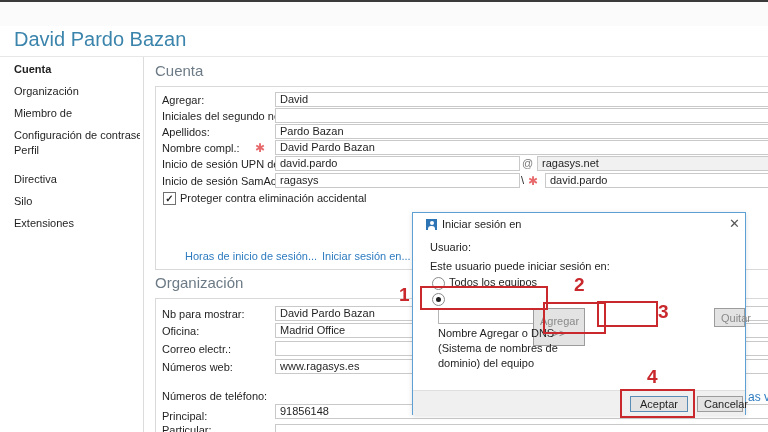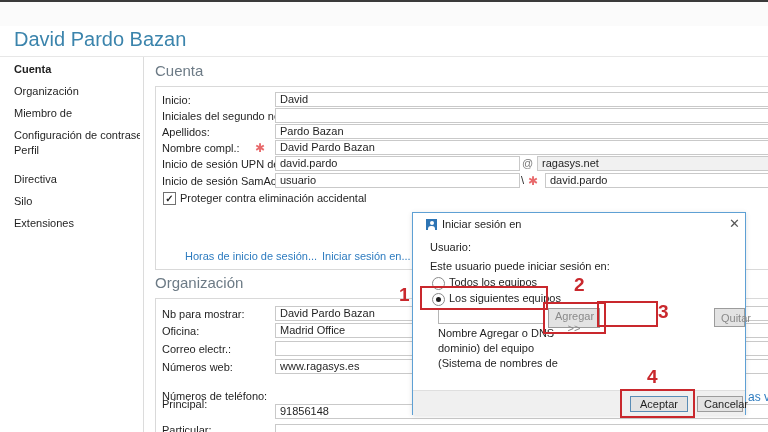--- a/index.html
+++ b/index.html
@@ -60,40 +60,40 @@
 <div class="abs side-item" style="top:107px">Miembro de</div>
 <div class="abs side-item" style="top:129px">Configuración de contraseña</div>
 <div class="abs side-item" style="top:144px">Perfil</div>
 <div class="abs side-item" style="top:173px">Directiva</div>
 <div class="abs side-item" style="top:195px">Silo</div>
 <div class="abs side-item" style="top:217px">Extensiones</div>
 
 <div class="abs sechdr" style="left:155px;top:62px">Cuenta</div>
 <div class="abs sectionbox" style="left:155px;top:86px;width:618px;height:182px"></div>
 
-<span class="abs lbl" style="left:162px;top:94px">Inicio:</span>
+<span class="abs lbl" style="left:162px;top:94px">Agregar:</span>
 <div class="abs field" style="left:275px;top:92px;width:489px">David</div>
 
 <span class="abs lbl" style="left:162px;top:110px">Iniciales del segundo nom...</span>
 <div class="abs field" style="left:275px;top:108px;width:489px"></div>
 
 <span class="abs lbl" style="left:162px;top:126px">Apellidos:</span>
 <div class="abs field" style="left:275px;top:124px;width:489px">Pardo Bazan</div>
 
 <span class="abs lbl" style="left:162px;top:142px">Nombre compl.:</span>
 <span class="abs req" style="left:255px;top:141px">✱</span>
 <div class="abs field" style="left:275px;top:140px;width:489px">David Pardo Bazan</div>
 
 <span class="abs lbl" style="left:162px;top:158px">Inicio de sesión UPN de us...</span>
 <div class="abs field" style="left:275px;top:156px;width:239px">david.pardo</div>
 <span class="abs" style="left:522px;top:157px;color:#777">@</span>
 <div class="abs field combo" style="left:537px;top:156px;width:231px">ragasys.net</div>
 
 <span class="abs lbl" style="left:162px;top:175px">Inicio de sesión SamAccou...</span>
-<div class="abs field" style="left:275px;top:173px;width:239px">usuario</div>
+<div class="abs field" style="left:275px;top:173px;width:239px">ragasys</div>
 <span class="abs" style="left:521px;top:174px">\</span>
 <span class="abs req" style="left:528px;top:174px">✱</span>
 <div class="abs field" style="left:545px;top:173px;width:223px">david.pardo</div>
 
 <div class="abs checkbox" style="left:163px;top:192px">✓</div>
 <span class="abs lbl" style="left:180px;top:192px">Proteger contra eliminación accidental</span>
 
 <span class="abs link" style="left:185px;top:250px">Horas de inicio de sesión...</span>
 <span class="abs link" style="left:322px;top:250px">Iniciar sesión en...</span>
 
@@ -106,52 +106,51 @@
 <span class="abs lbl" style="left:162px;top:325px">Oficina:</span>
 <div class="abs field" style="left:275px;top:323px;width:489px">Madrid Office</div>
 
 <span class="abs lbl" style="left:162px;top:343px">Correo electr.:</span>
 <div class="abs field" style="left:275px;top:341px;width:489px"></div>
 
 <span class="abs lbl" style="left:162px;top:361px">Números web:</span>
 <div class="abs field" style="left:275px;top:359px;width:489px">www.ragasys.es</div>
 
 <span class="abs lbl" style="left:162px;top:390px">Números de teléfono:</span>
-<span class="abs lbl" style="left:162px;top:398px">Principal:</span>
+<span class="abs lbl" style="left:162px;top:410px">Principal:</span>
 <div class="abs field" style="left:275px;top:404px;width:489px">91856148</div>
 <span class="abs lbl" style="left:162px;top:424px">Particular:</span>
 <div class="abs field" style="left:275px;top:424px;width:489px"></div>
 
 <span class="abs link" style="left:748px;top:390px;font-size:12px">as v</span>
 
 <div class="abs dialog">
   <div class="abs dlg-icon"></div>
   <span class="abs dlg-title">Iniciar sesión en</span>
   <span class="abs dlg-close">✕</span>
 
   <span class="abs" style="left:17px;top:28px">Usuario:</span>
   <span class="abs" style="left:17px;top:47px">Este usuario puede iniciar sesión en:</span>
 
   <div class="abs radio" style="left:19px;top:64px"></div>
   <span class="abs" style="left:36px;top:63px">Todos los equipos</span>
 
   <div class="abs radio" style="left:19px;top:80px">
       <span class="dot"></span>
     </div>
-  <span class="abs" style="left:36px;top:79px">Los siguientes equipos</span>
 
   <div class="abs input" style="left:25px;top:95px;width:105px"></div>
-  <button class="abs btn gray" style="left:135px;top:95px;width:52px;height:20px">Agregar &gt;&gt;</button>
+  <button class="abs btn gray" style="left:120px;top:95px;width:52px;height:38px">Agregar &gt;&gt;</button>
 
   <button class="abs btn gray" style="left:301px;top:95px;width:31px;height:19px">Quitar</button>
 
   <div class="abs help" style="left:25px;top:113px">
     <div>Nombre Agregar o DNS</div>
+    <div>(Sistema de nombres de</div>
     <div>dominio) del equipo</div>
-    <div>(Sistema de nombres de</div>
   </div>
 
   <div class="abs dlg-footer"></div>
   <button class="abs btn accept" style="left:217px;top:183px;width:58px;height:16px">Aceptar</button>
   <button class="abs btn" style="left:284px;top:183px;width:46px;height:16px">Cancelar</button>
 </div>
 
 <span class="abs red-num" style="left:399px;top:285px">1</span>
 <div class="abs red-box" style="left:420px;top:286px;width:124px;height:20px"></div>
 <span class="abs red-num" style="left:574px;top:275px">2</span>

